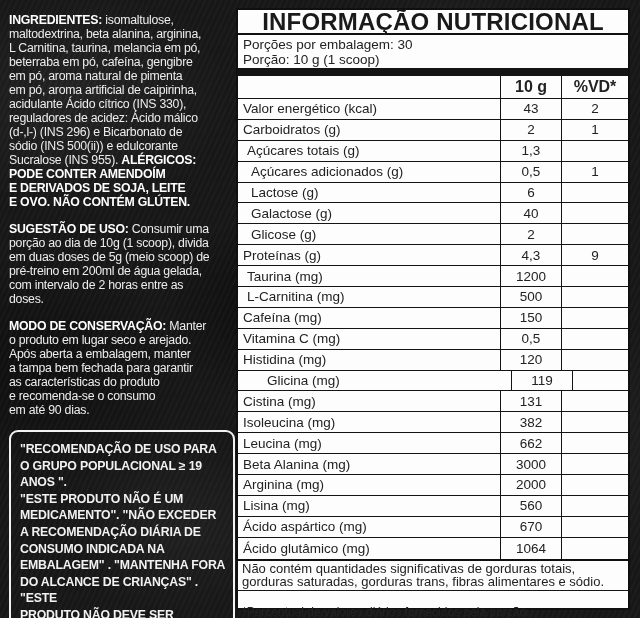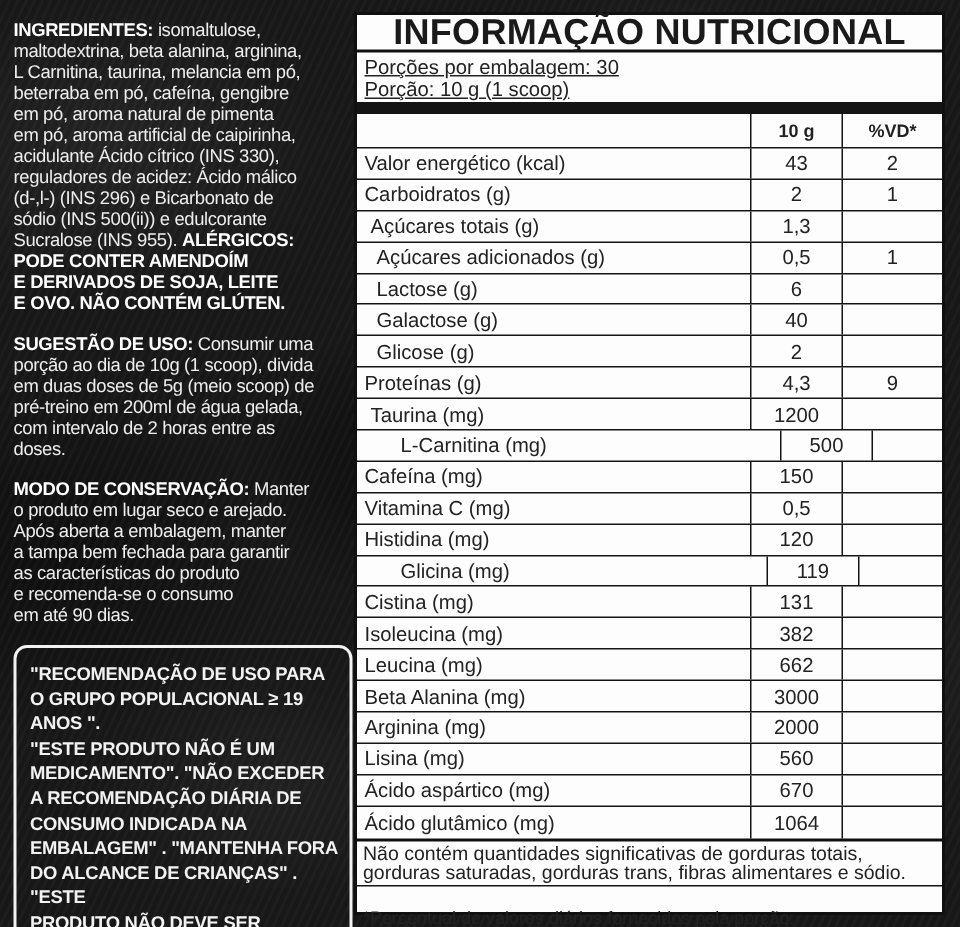--- a/index.html
+++ b/index.html
@@ -34,23 +34,23 @@
   .nutri-table{
     position:absolute;left:236px;top:8px;width:394px;height:602px;
     background:#fdfdfd;border:2px solid #101010;box-sizing:border-box;
     display:flex;flex-direction:column;color:#222;
   }
   .t-title{
     height:25px;flex:0 0 25px;border-bottom:2px solid #101010;box-sizing:border-box;
     display:flex;align-items:center;justify-content:center;
     font-weight:bold;font-size:24px;letter-spacing:0.2px;color:#1a1a1a;
   }
-  .t-serv{flex:0 0 33px;height:33px;padding:2px 5px;font-size:13.5px;line-height:15px;box-sizing:border-box;text-decoration:underline;}
+  .t-serv{flex:0 0 33px;height:33px;padding:2px 5px;font-size:13.5px;line-height:15px;box-sizing:border-box;}
   .t-gap{flex:0 0 8px;height:8px;background:#141414;}
-  .t-head{flex:0 0 23px;height:23px;display:flex;font-weight:bold;font-size:12px;border-bottom:1.6px solid #141414;box-sizing:border-box;}
+  .t-head{flex:0 0 23px;height:23px;display:flex;font-weight:bold;font-size:16px;border-bottom:1.6px solid #141414;box-sizing:border-box;}
   .c1{width:262px;box-sizing:border-box;display:flex;align-items:center;}
   .c2{width:62px;box-sizing:border-box;border-left:1.6px solid #141414;border-right:1.6px solid #141414;display:flex;align-items:center;justify-content:center;}
   .c3{flex:1;display:flex;align-items:center;justify-content:center;}
   .t-rows{flex:0 0 auto;}
   .trow{height:20.9px;display:flex;font-size:13.5px;box-sizing:border-box;border-bottom:1.6px solid #141414;}
   .trow:last-child{border-bottom:none;}
   .t-foot1{border-top:2px solid #101010;font-size:13px;line-height:13.8px;padding:1px 4px;white-space:pre-line;box-sizing:border-box;}
   .t-foot2{border-top:1.6px solid #141414;font-size:12px;padding:14px 4px;flex:1;box-sizing:border-box;}
 </style>
 </head>
@@ -157,21 +157,21 @@
           <div class="c1" style="padding-left: 5px;">Proteínas (g)</div>
           <div class="c2">4,3</div>
           <div class="c3">9</div>
         </div>
         <div class="trow">
           <div class="c1" style="padding-left: 9px;">Taurina (mg)</div>
           <div class="c2">1200</div>
           <div class="c3"></div>
         </div>
         <div class="trow">
-          <div class="c1" style="padding-left: 9px; margin-left: 20px;">L-Carnitina (mg)</div>
+          <div class="c1" style="padding-left: 9px;">L-Carnitina (mg)</div>
           <div class="c2">500</div>
           <div class="c3"></div>
         </div>
         <div class="trow">
           <div class="c1" style="padding-left: 5px;">Cafeína (mg)</div>
           <div class="c2">150</div>
           <div class="c3"></div>
         </div>
         <div class="trow">
           <div class="c1" style="padding-left: 5px;">Vitamina C (mg)</div>

